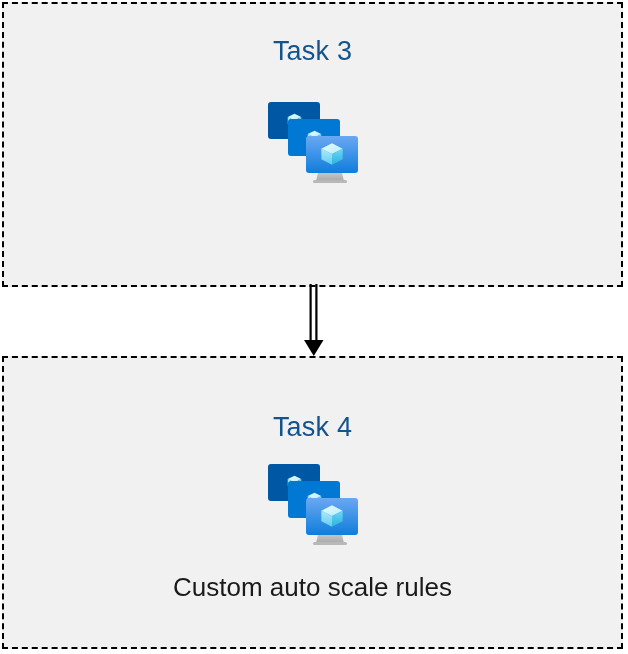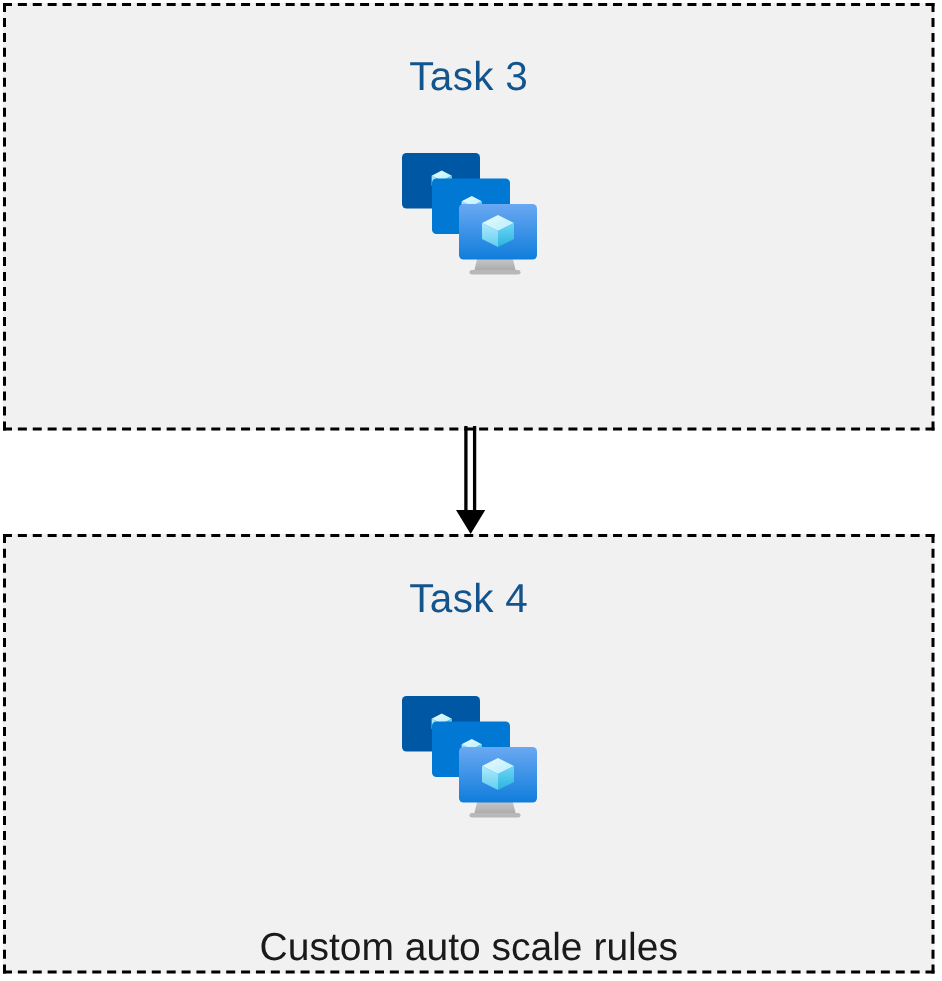--- a/index.html
+++ b/index.html
@@ -51,35 +51,35 @@
     left: 0;
     width: 100%;
     text-align: center;
     color: #14548c;
     font-size: 27px;
     font-weight: 400;
     letter-spacing: 0.2px;
     line-height: 1;
   }
   #task-box-top .task-title { top: 34px; }
-  #task-box-bottom .task-title { top: 28px; }
+  #task-box-bottom .task-title { top: 56px; }
 
   .caption {
     position: absolute;
     left: 0;
     width: 100%;
     text-align: center;
     color: #1a1a1a;
     font-size: 26px;
     font-weight: 400;
     line-height: 1.22;
     white-space: pre-line;
   }
   #caption-top    { top: 198px; }
-  #caption-bottom { top: 214px; margin-top: 44px; }
+  #caption-bottom { top: 214px; }
 
   
   .vmss-icon {
     position: absolute;
     width: 104px;
     height: 96px;
   }
   #vmss-icon-top    { left: 50%; margin-left: -52px; top: 92px; }
   #vmss-icon-bottom { left: 50%; margin-left: -52px; top: 100px; }
   .vmss-icon svg { display: block; width: 104px; height: 96px; }

